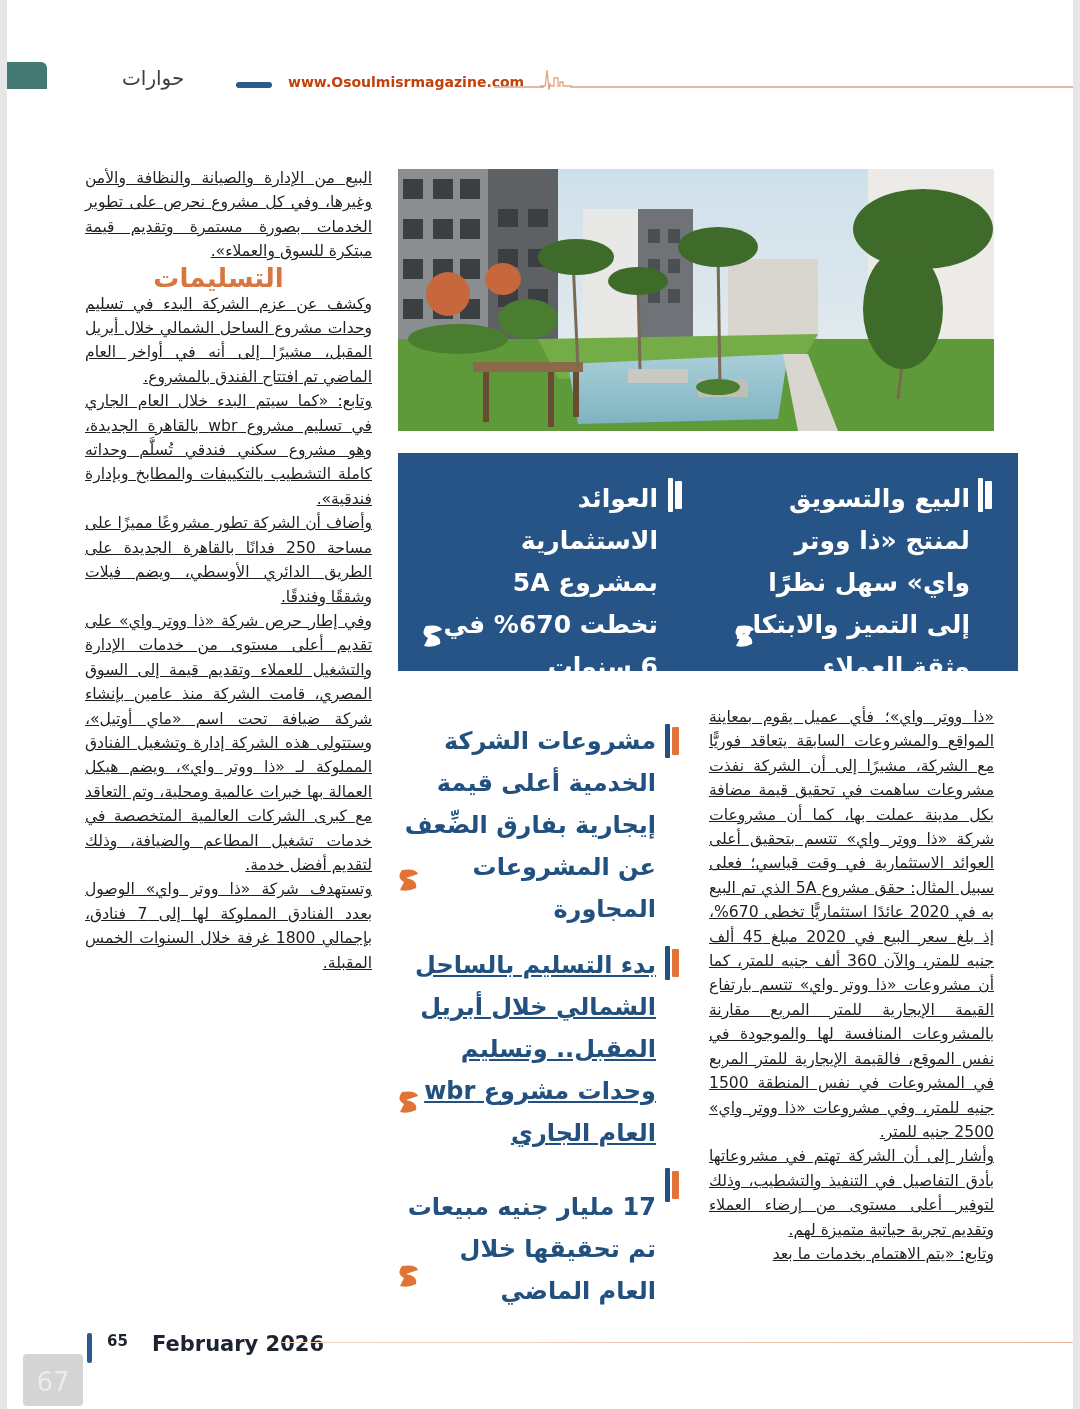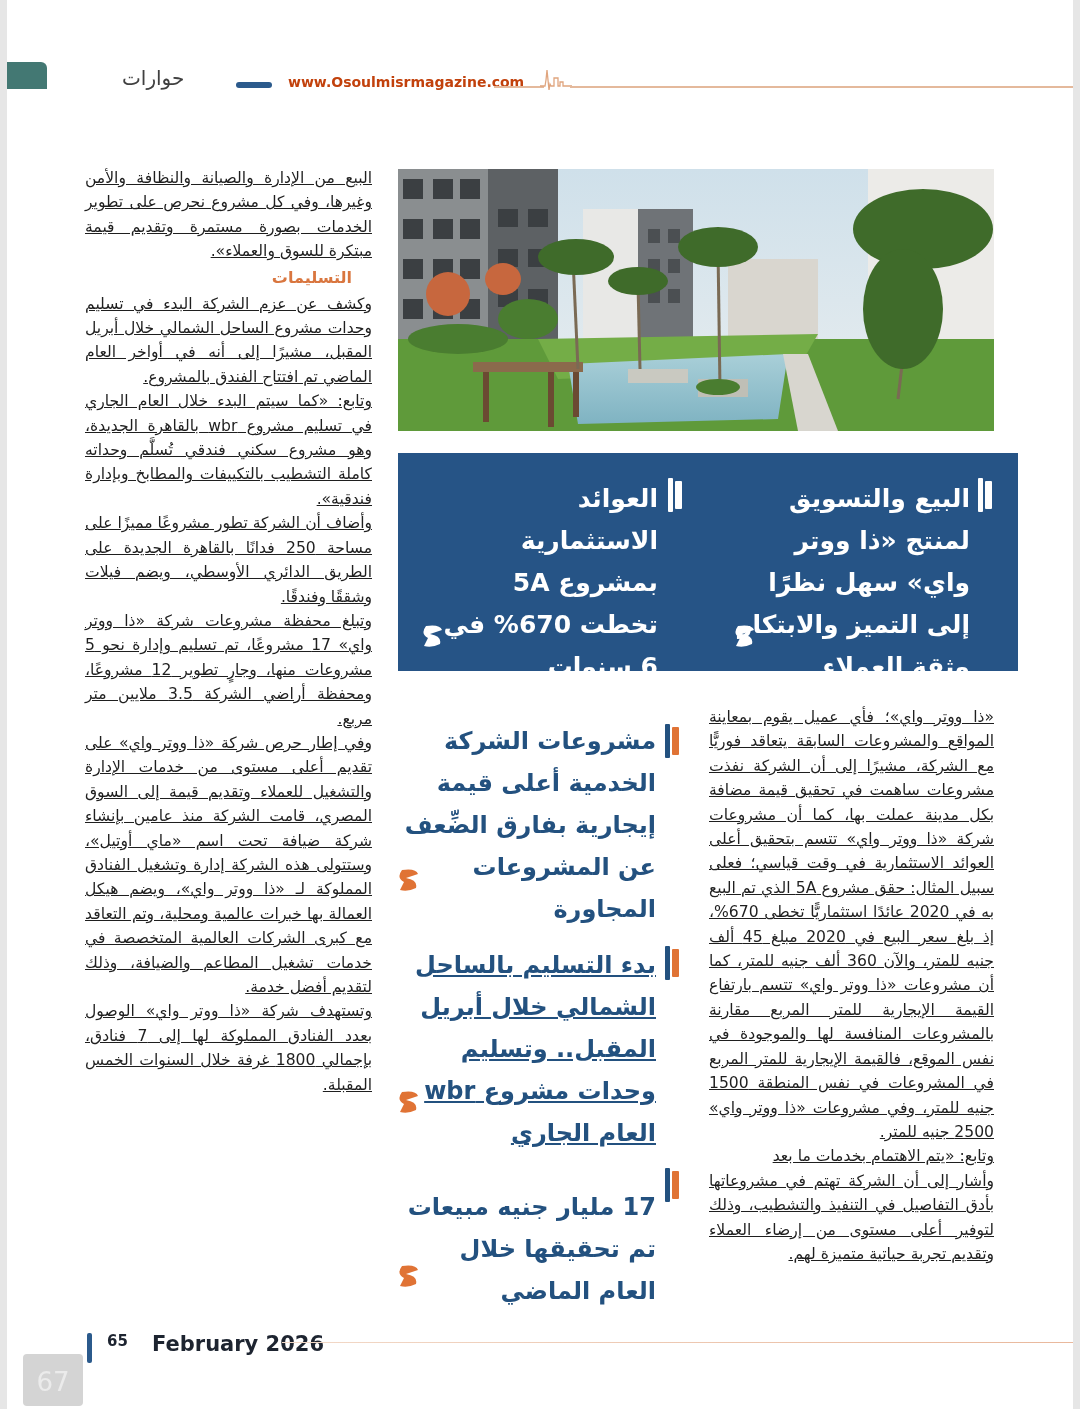--- a/index.html
+++ b/index.html
@@ -16,21 +16,21 @@
   .url { position: absolute; left: 288px; top: 74px; font-size: 14px; font-weight: bold; color: #c2410c; font-family: "DejaVu Sans", sans-serif; }
   .header-line { position: absolute; top: 86px; height: 2px; background: #e4b99c; }
   .header-line.a { left: 494px; width: 50px; }
   .header-line.b { left: 570px; width: 503px; }
   .pulse { position: absolute; left: 540px; top: 66px; }
 
   .col { position: absolute; direction: rtl; text-align: justify; font-size: 15.6px; line-height: 24.4px; color: #1f1f1f; font-family: "DejaVu Sans", sans-serif; }
   .col p { margin: 0; text-decoration: underline; }
   .col-left { left: 85px; top: 166px; width: 287px; }
   .col-right { left: 709px; top: 705px; width: 285px; }
-  .sub-head { color: #d9763f; font-weight: bold; font-size: 16px; line-height: 28px; padding-right: 20px; }
+  .sub-head { text-align: center; color: #d9763f; font-weight: bold; font-size: 26px; line-height: 28px; padding-right: 20px; }
 
   .photo { position: absolute; left: 398px; top: 169px; width: 596px; height: 262px; overflow: hidden; }
 
   .blue-box { position: absolute; left: 398px; top: 453px; width: 620px; height: 218px; background: #265486; }
   .blue-quote { position: absolute; direction: rtl; color: #ffffff; font-weight: bold; font-size: 25px; line-height: 42px; text-align: right; }
   .blue-quote.q1 { left: 725px; top: 478px; width: 245px; }
   .blue-quote.q2 { left: 440px; top: 478px; width: 218px; }
   .qmark-open { position: absolute; width: 14px; height: 34px; }
   .qmark-close { position: absolute; width: 22px; height: 24px; }
 
@@ -60,21 +60,20 @@
   <polyline points="0,20 5,20 6,14 7,4 8,14 9,24 10,18 11,20 14,20 14,12 18,12 18,20 20,20 20,16 23,16 23,20 32,20" fill="none" stroke="#e0a57e" stroke-width="1.3"></polyline>
 </svg>
 <div class="header-line b"></div>
 
 <div class="col col-left">
   <p>البيع من الإدارة والصيانة والنظافة والأمن وغيرها، وفي كل مشروع نحرص على تطوير الخدمات بصورة مستمرة وتقديم قيمة مبتكرة للسوق والعملاء».</p>
   <div class="sub-head">التسليمات</div>
   <p>وكشف عن عزم الشركة البدء في تسليم وحدات مشروع الساحل الشمالي خلال أبريل المقبل، مشيرًا إلى أنه في أواخر العام الماضي تم افتتاح الفندق بالمشروع.</p>
   <p>وتابع: «كما سيتم البدء خلال العام الجاري في تسليم مشروع wbr بالقاهرة الجديدة، وهو مشروع سكني فندقي تُسلَّم وحداته كاملة التشطيب بالتكييفات والمطابخ وبإدارة فندقية».</p>
   <p>وأضاف أن الشركة تطور مشروعًا مميزًا على مساحة 250 فدانًا بالقاهرة الجديدة على الطريق الدائري الأوسطي، ويضم فيلات وشققًا وفندقًا.</p>
-  <p>وتبلغ محفظة مشروعات شركة «ذا ووتر واي» 17 مشروعًا، تم تسليم وإدارة نحو 5 مشروعات منها، وجارٍ تطوير 12 مشروعًا، ومحفظة أراضي الشركة 3.5 ملايين متر مربع.</p>
   <p>وفي إطار حرص شركة «ذا ووتر واي» على تقديم أعلى مستوى من خدمات الإدارة والتشغيل للعملاء وتقديم قيمة إلى السوق المصري، قامت الشركة منذ عامين بإنشاء شركة ضيافة تحت اسم «ماي أوتيل»، وستتولى هذه الشركة إدارة وتشغيل الفنادق المملوكة لـ «ذا ووتر واي»، ويضم هيكل العمالة بها خبرات عالمية ومحلية، وتم التعاقد مع كبرى الشركات العالمية المتخصصة في خدمات تشغيل المطاعم والضيافة، وذلك لتقديم أفضل خدمة.</p>
   <p>وتستهدف شركة «ذا ووتر واي» الوصول بعدد الفنادق المملوكة لها إلى 7 فنادق، بإجمالي 1800 غرفة خلال السنوات الخمس المقبلة.</p>
 </div>
 
 <div class="photo">
   <svg width="596" height="262" viewBox="0 0 596 262">
     <defs>
       <linearGradient id="sky" x1="0" y1="0" x2="0" y2="1">
         <stop offset="0" stop-color="#cfe0ea"></stop>
         <stop offset="1" stop-color="#e9eef0"></stop>
@@ -207,21 +206,21 @@
   <rect x="0" y="0" width="5" height="34" rx="1" fill="#23517f"></rect>
   <rect x="7" y="3" width="7" height="28" rx="1" fill="#e07335"></rect>
 </svg>
 <div class="side-quote sq3">17 مليار جنيه مبيعات تم تحقيقها خلال العام الماضي</div>
 <svg class="qmark-close" style="left:398px; top:1264px;" viewBox="0 0 22 24">
   <path d="M4 2 Q18 0 20 6 L8 10 Q20 12 18 20 Q10 24 2 22 L6 14 Q-2 10 4 2Z" fill="#e07335"></path>
 </svg>
 
 <div class="col col-right">
   <p>«ذا ووتر واي»؛ فأي عميل يقوم بمعاينة المواقع والمشروعات السابقة يتعاقد فوريًّا مع الشركة، مشيرًا إلى أن الشركة نفذت مشروعات ساهمت في تحقيق قيمة مضافة بكل مدينة عملت بها، كما أن مشروعات شركة «ذا ووتر واي» تتسم بتحقيق أعلى العوائد الاستثمارية في وقت قياسي؛ فعلى سبيل المثال: حقق مشروع 5A الذي تم البيع به في 2020 عائدًا استثماريًّا تخطى 670%، إذ بلغ سعر البيع في 2020 مبلغ 45 ألف جنيه للمتر، والآن 360 ألف جنيه للمتر، كما أن مشروعات «ذا ووتر واي» تتسم بارتفاع القيمة الإيجارية للمتر المربع مقارنة بالمشروعات المنافسة لها والموجودة في نفس الموقع، فالقيمة الإيجارية للمتر المربع في المشروعات في نفس المنطقة 1500 جنيه للمتر، وفي مشروعات «ذا ووتر واي» 2500 جنيه للمتر.</p>
+  <p>وأشار إلى أن الشركة تهتم في مشروعاتها بأدق التفاصيل في التنفيذ والتشطيب، وذلك لتوفير أعلى مستوى من إرضاء العملاء وتقديم تجربة حياتية متميزة لهم.</p>
   <p>وتابع: «يتم الاهتمام بخدمات ما بعد</p>
-  <p>وأشار إلى أن الشركة تهتم في مشروعاتها بأدق التفاصيل في التنفيذ والتشطيب، وذلك لتوفير أعلى مستوى من إرضاء العملاء وتقديم تجربة حياتية متميزة لهم.</p>
 </div>
 
 <div class="footer-bar"></div>
 <div class="footer-page">65</div>
 <div class="footer-date">February 2026</div>
 <div class="footer-line"></div>
 <div class="page-badge">67</div>
 
 </body></html>

